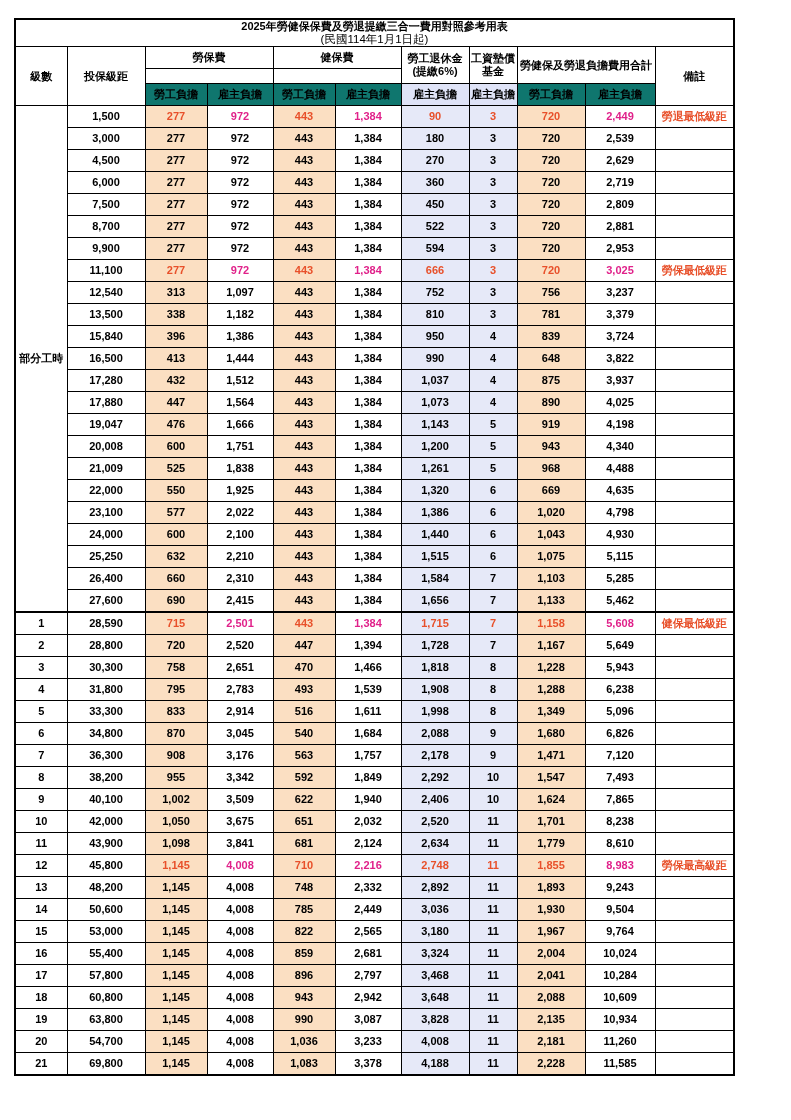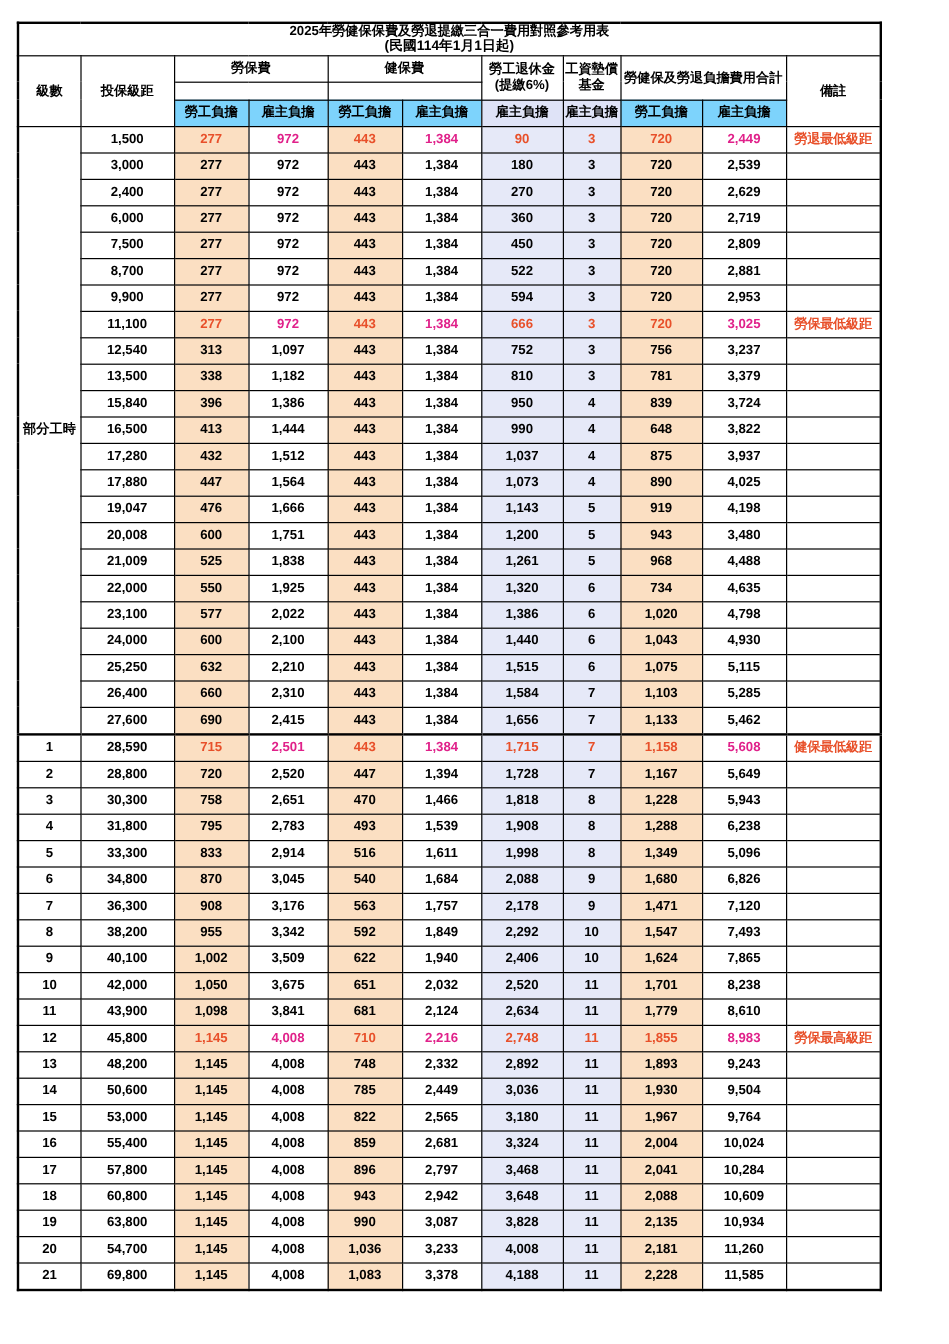--- a/index.html
+++ b/index.html
@@ -38,34 +38,34 @@
   }
   .title-cell {
     height: 46px;
     font-size: 15px;
     font-weight: bold;
     padding: 4px 0 4px 0;
     line-height: 1.45;
   }
   .title-sub {
     font-size: 11.5px;
-    font-weight: bold;
+    font-weight: normal;
   }
   .hdr {
     font-size: 11.5px;
     font-weight: bold;
     background: #ffffff;
     height: 22px;
   }
   .hdr-small {
     font-size: 10.5px;
     line-height: 1.12;
   }
   .sub-orange {
-    background: #7dd3fc;
+    background: #0f766e;
     font-size: 10.5px;
     height: 17px;
   }
   .sub-blue {
     background: #dfe3f7;
     font-size: 10.5px;
     height: 17px;
   }
   .c-orange { background: #fbdfc2; }
   .c-blue { background: #e6e9f8; }
@@ -171,21 +171,21 @@
           <td class="num c-white">972</td>
           <td class="num c-orange">443</td>
           <td class="num c-white">1,384</td>
           <td class="num c-blue">180</td>
           <td class="num c-blue">3</td>
           <td class="num c-orange">720</td>
           <td class="num c-white">2,539</td>
           <td class="note"></td>
         </tr>
         <tr>
-          <td class="salary">2,400</td>
+          <td class="salary">4,500</td>
           <td class="num c-orange">277</td>
           <td class="num c-white">972</td>
           <td class="num c-orange">443</td>
           <td class="num c-white">1,384</td>
           <td class="num c-blue">270</td>
           <td class="num c-blue">3</td>
           <td class="num c-orange">720</td>
           <td class="num c-white">2,629</td>
           <td class="note"></td>
         </tr>
@@ -335,21 +335,21 @@
         </tr>
         <tr>
           <td class="salary">20,008</td>
           <td class="num c-orange">600</td>
           <td class="num c-white">1,751</td>
           <td class="num c-orange">443</td>
           <td class="num c-white">1,384</td>
           <td class="num c-blue">1,200</td>
           <td class="num c-blue">5</td>
           <td class="num c-orange">943</td>
-          <td class="num c-white">3,480</td>
+          <td class="num c-white">4,340</td>
           <td class="note"></td>
         </tr>
         <tr>
           <td class="salary">21,009</td>
           <td class="num c-orange">525</td>
           <td class="num c-white">1,838</td>
           <td class="num c-orange">443</td>
           <td class="num c-white">1,384</td>
           <td class="num c-blue">1,261</td>
           <td class="num c-blue">5</td>
@@ -358,21 +358,21 @@
           <td class="note"></td>
         </tr>
         <tr>
           <td class="salary">22,000</td>
           <td class="num c-orange">550</td>
           <td class="num c-white">1,925</td>
           <td class="num c-orange">443</td>
           <td class="num c-white">1,384</td>
           <td class="num c-blue">1,320</td>
           <td class="num c-blue">6</td>
-          <td class="num c-orange">734</td>
+          <td class="num c-orange">669</td>
           <td class="num c-white">4,635</td>
           <td class="note"></td>
         </tr>
         <tr>
           <td class="salary">23,100</td>
           <td class="num c-orange">577</td>
           <td class="num c-white">2,022</td>
           <td class="num c-orange">443</td>
           <td class="num c-white">1,384</td>
           <td class="num c-blue">1,386</td>

